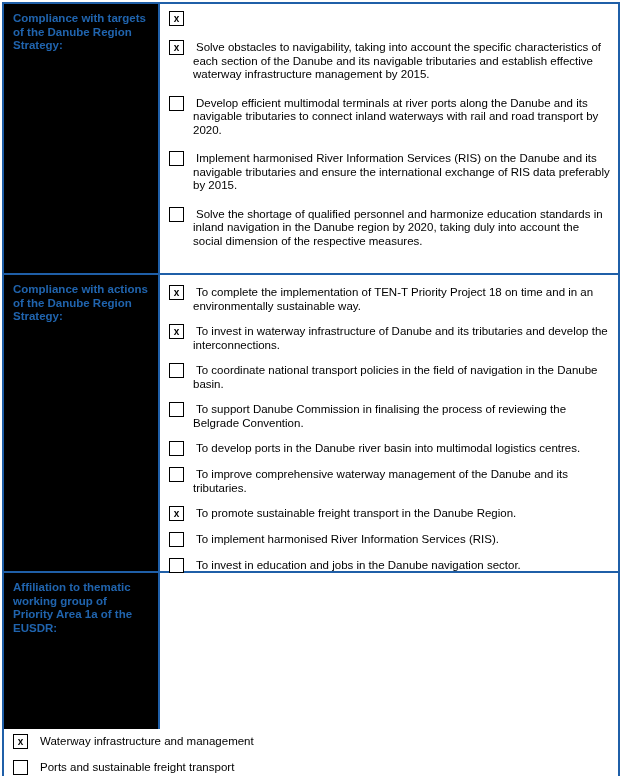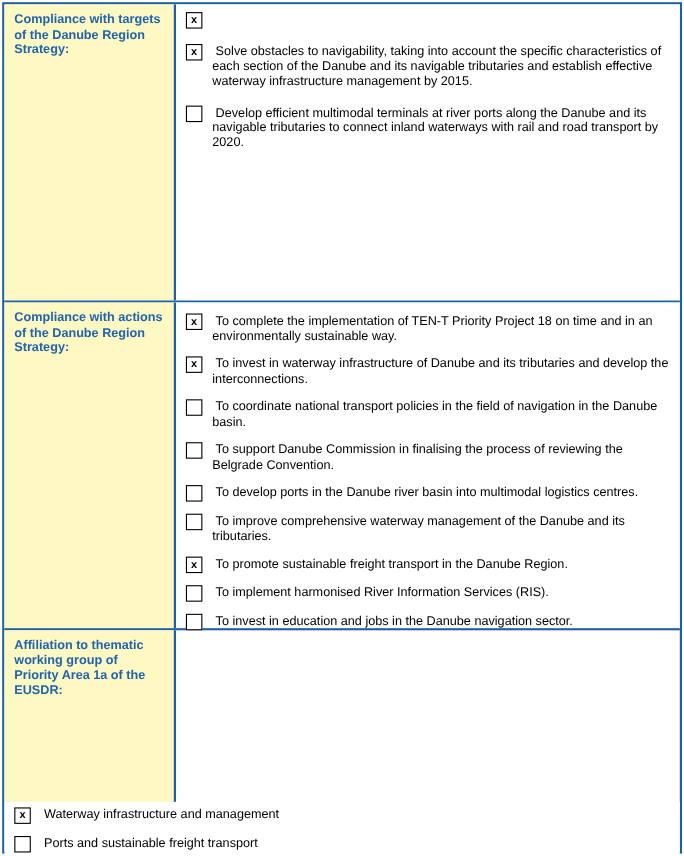--- a/index.html
+++ b/index.html
@@ -26,21 +26,21 @@
     width: 100%;
   }
   .row + .row { border-top: 2px solid #1F5FA8; }
   .row-1 { height: 269px; }
   .row-2 { height: 298px; }
   .row-3 { height: 136px; flex-direction: column; }
   .label-cell {
     box-sizing: border-box;
     flex: 0 0 156px;
     width: 156px;
-    background: #fef9c3;
+    background: #000000;
     border-right: 2px solid #1F5FA8;
     padding: 8px 8px 0 9px;
   }
   .row-label {
     color: #2064AE;
     font-weight: 700;
     font-size: 11.5px;
     line-height: 13.5px;
   }
   .items-cell {
@@ -96,20 +96,28 @@
         <div class="item">
           <span class="checkbox">x</span>
         </div>
         <div class="item">
           <span class="checkbox">x</span>
           <span class="item-text">Solve obstacles to navigability, taking into account the specific characteristics of each section of the Danube and its navigable tributaries and establish effective waterway infrastructure management by 2015.</span>
         </div>
         <div class="item">
           <span class="checkbox"></span>
           <span class="item-text">Develop efficient multimodal terminals at river ports along the Danube and its navigable tributaries to connect inland waterways with rail and road transport by 2020.</span>
+        </div>
+        <div class="item">
+          <span class="checkbox"></span>
+          <span class="item-text">Implement harmonised River Information Services (RIS) on the Danube and its navigable tributaries and ensure the international exchange of RIS data preferably by 2015.</span>
+        </div>
+        <div class="item">
+          <span class="checkbox"></span>
+          <span class="item-text">Solve the shortage of qualified personnel and harmonize education standards in inland navigation in the Danube region by 2020, taking duly into account the social dimension of the respective measures.</span>
         </div>
       </div>
   </div>
 
   <div class="row row-2">
     <div class="label-cell">
       <div class="row-label">Compliance with actions of the Danube Region Strategy:</div>
     </div>
     <div class="items-cell">
         <div class="item">

